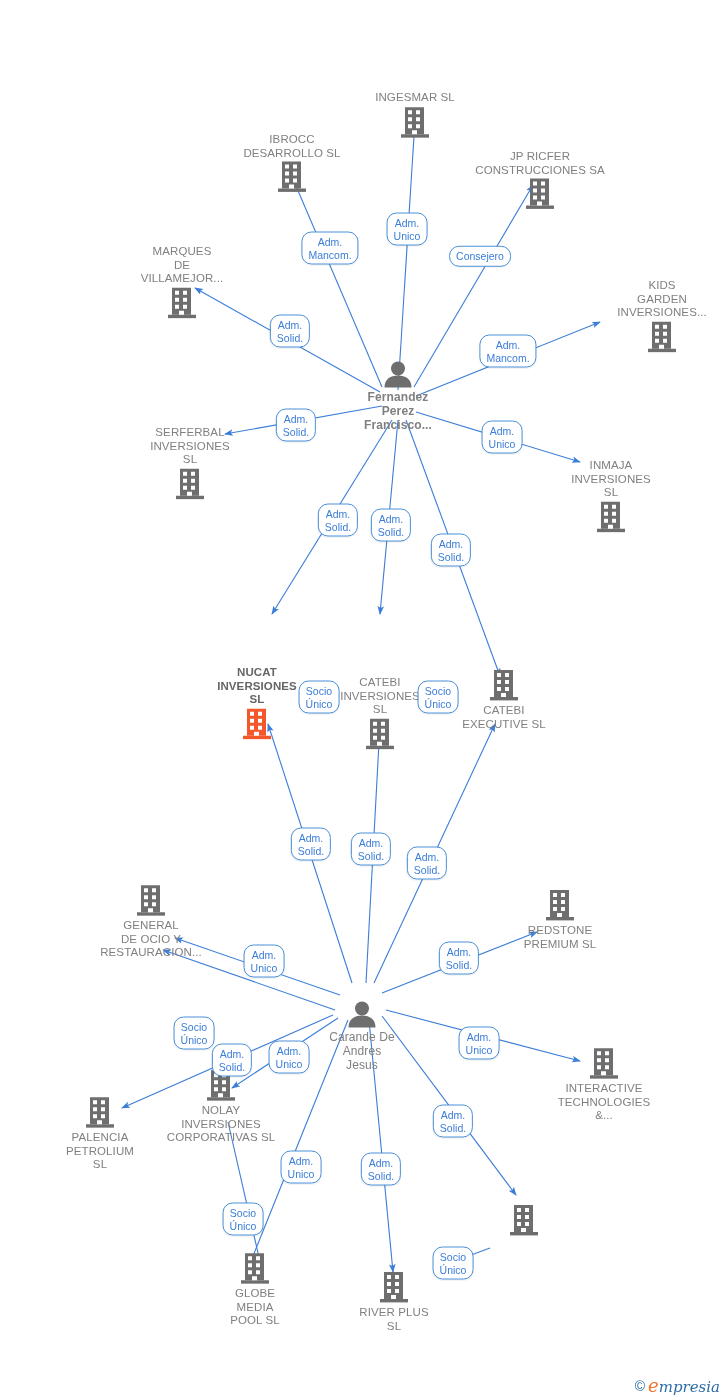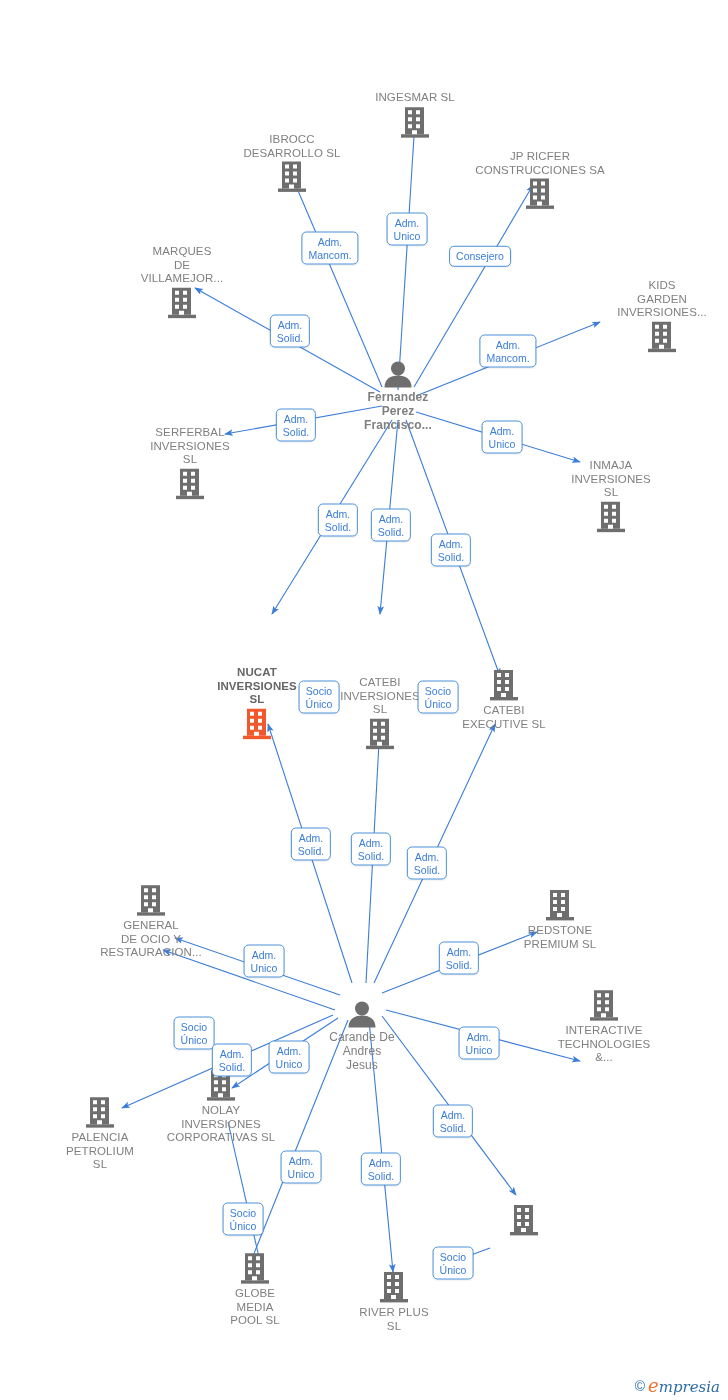--- a/index.html
+++ b/index.html
@@ -47,21 +47,21 @@
   .node.company .label { color: #808080; }
   .node.company.highlight .label { color: #666666; font-weight: bold; }
   .node.person .label { color: #808080; font-size: 12px; line-height: 14px; }
   .lbl-above .label { margin-bottom: 1px; }
   .lbl-below .label { margin-top: 1px; }
 
   .edge-label {
     position: absolute;
     transform: translate(-50%, -50%);
     border: 1px solid #4a90d9;
-    border-radius: 5px;
+    border-radius: 10px;
     background: #ffffff;
     color: #3b7dd8;
     font-size: 10.5px;
     line-height: 12.5px;
     padding: 3px 6px;
     text-align: center;
     white-space: pre-line;
     box-shadow: 0 1px 1px rgba(0,0,0,0.05);
   }
   .footer {
@@ -321,21 +321,21 @@
               <rect x="8" y="11" width="4" height="4"></rect>
               <rect x="16" y="11" width="4" height="4"></rect>
               <rect x="8" y="18" width="4" height="4"></rect>
               <rect x="16" y="18" width="4" height="4"></rect>
               <rect x="12" y="24" width="5" height="4"></rect>
             </g>
           </svg></span>
         <span class="label">REDSTONE
 PREMIUM  SL</span>
       </div>
-      <div class="node company lbl-below" style="left: 604px; top: 1027px;">
+      <div class="node company lbl-below" style="left: 604px; top: 1085px;">
         <span class="glyph"><svg width="30" height="34" viewBox="0 0 30 34">
             <rect x="5" y="1" width="19" height="27" fill="#6e6e6e"></rect>
             <rect x="1" y="28" width="28" height="3.4" fill="#6e6e6e"></rect>
             <g fill="#ffffff">
               <rect x="8" y="4" width="4" height="4"></rect>
               <rect x="16" y="4" width="4" height="4"></rect>
               <rect x="8" y="11" width="4" height="4"></rect>
               <rect x="16" y="11" width="4" height="4"></rect>
               <rect x="8" y="18" width="4" height="4"></rect>
               <rect x="16" y="18" width="4" height="4"></rect>

